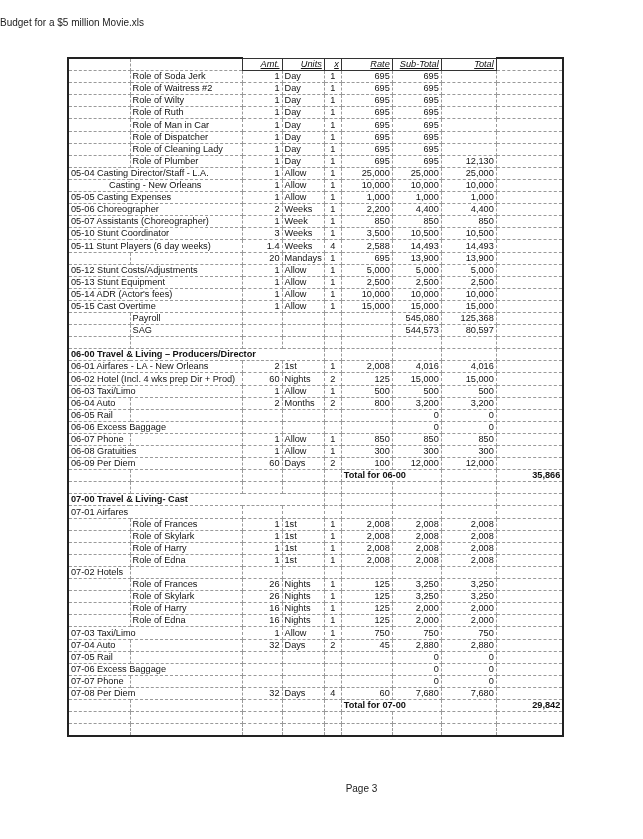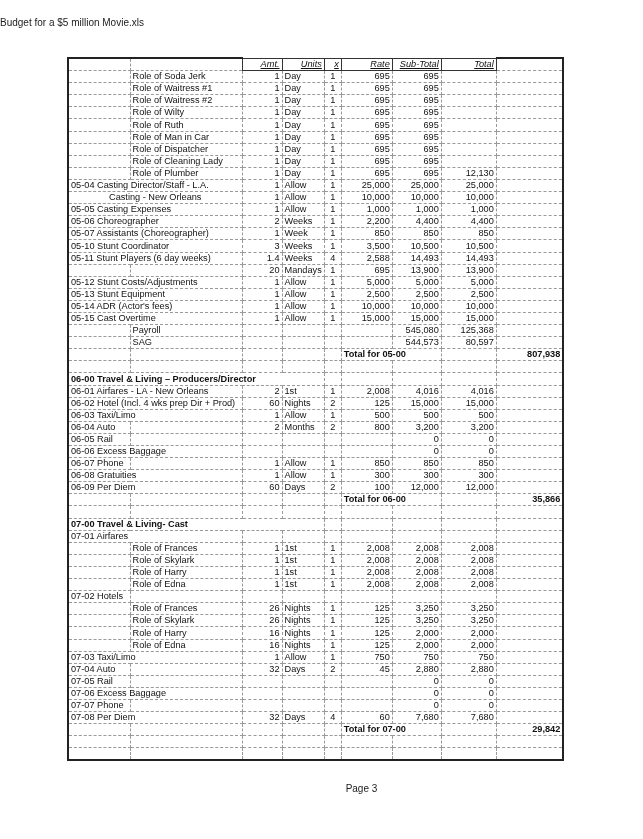--- a/index.html
+++ b/index.html
@@ -61,31 +61,20 @@
         <td class="num">1</td>
         <td>Day</td>
         <td class="ctr">1</td>
         <td class="num">695</td>
         <td class="num">695</td>
         <td class="num"></td>
         <td class="num"></td>
       </tr>
       <tr>
         <td></td>
-        <td>Role of Waitress #1</td>
-        <td class="num">1</td>
-        <td>Day</td>
-        <td class="ctr">1</td>
-        <td class="num">695</td>
-        <td class="num">695</td>
-        <td class="num"></td>
-        <td class="num"></td>
-      </tr>
-      <tr>
-        <td></td>
         <td>Role of Waitress #2</td>
         <td class="num">1</td>
         <td>Day</td>
         <td class="ctr">1</td>
         <td class="num">695</td>
         <td class="num">695</td>
         <td class="num"></td>
         <td class="num"></td>
       </tr>
       <tr>
@@ -290,30 +279,20 @@
         <td></td>
         <td>SAG</td>
         <td class="num"></td>
         <td></td>
         <td class="ctr"></td>
         <td class="num"></td>
         <td class="num">544,573</td>
         <td class="num">80,597</td>
         <td class="num"></td>
       </tr>
-      <tr class="row-total">
-        <td></td>
-        <td></td>
-        <td></td>
-        <td></td>
-        <td></td>
-        <td class="bold" colspan="2">Total for 05-00</td>
-        <td></td>
-        <td class="grand">807,938</td>
-      </tr>
       <tr>
         <td></td>
         <td></td>
         <td></td>
         <td></td>
         <td></td>
         <td></td>
         <td></td>
         <td></td>
         <td></td>

